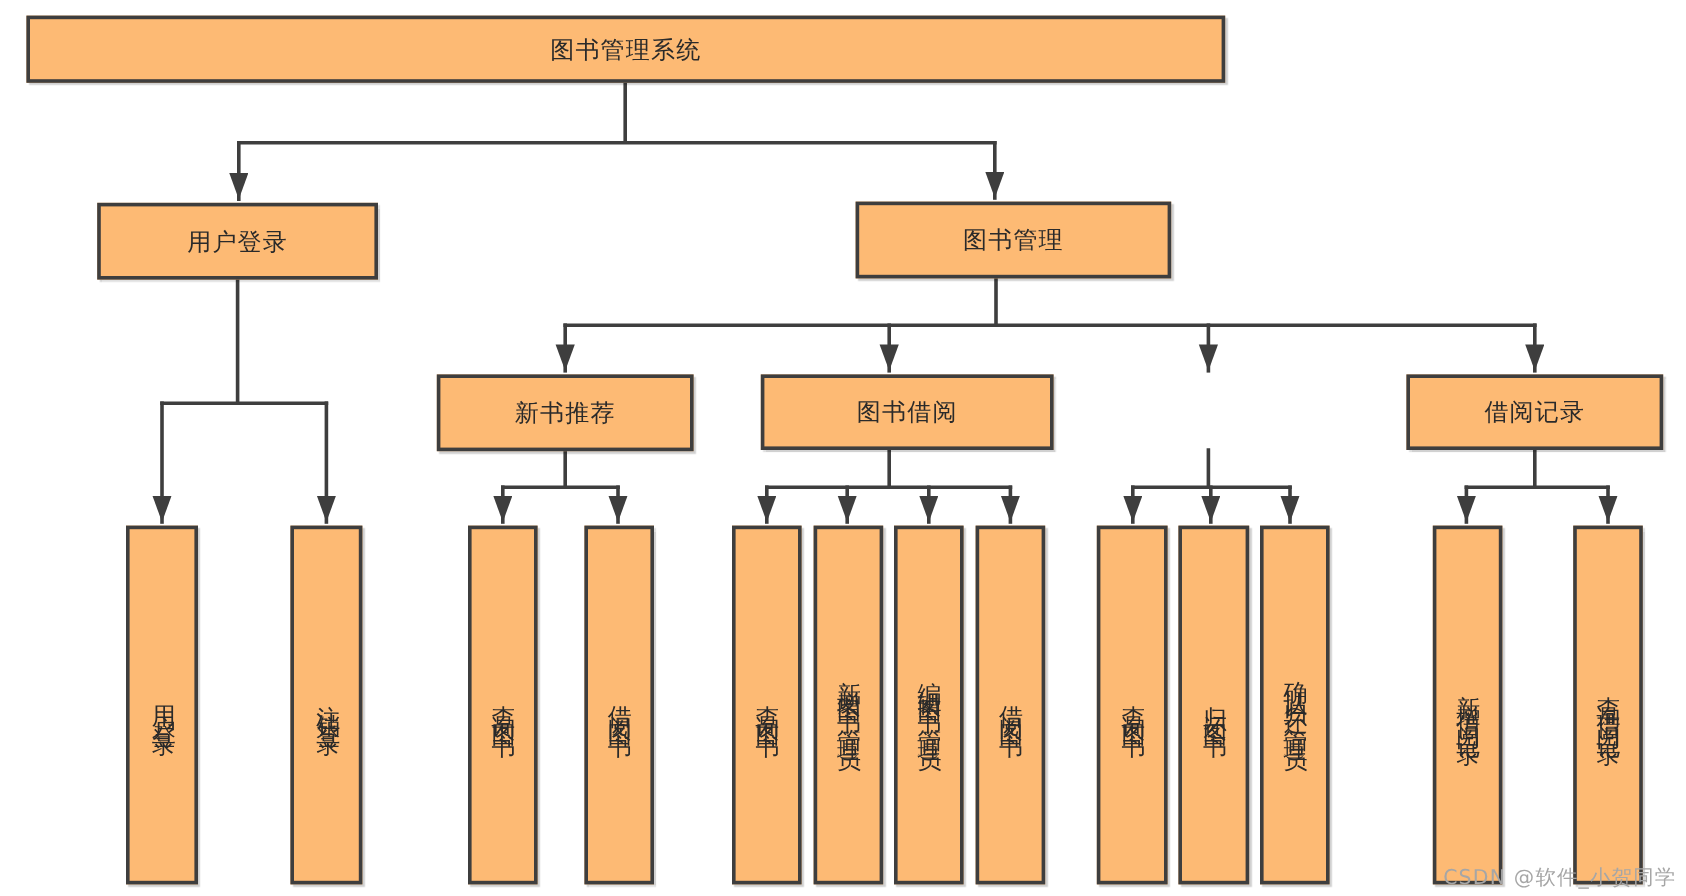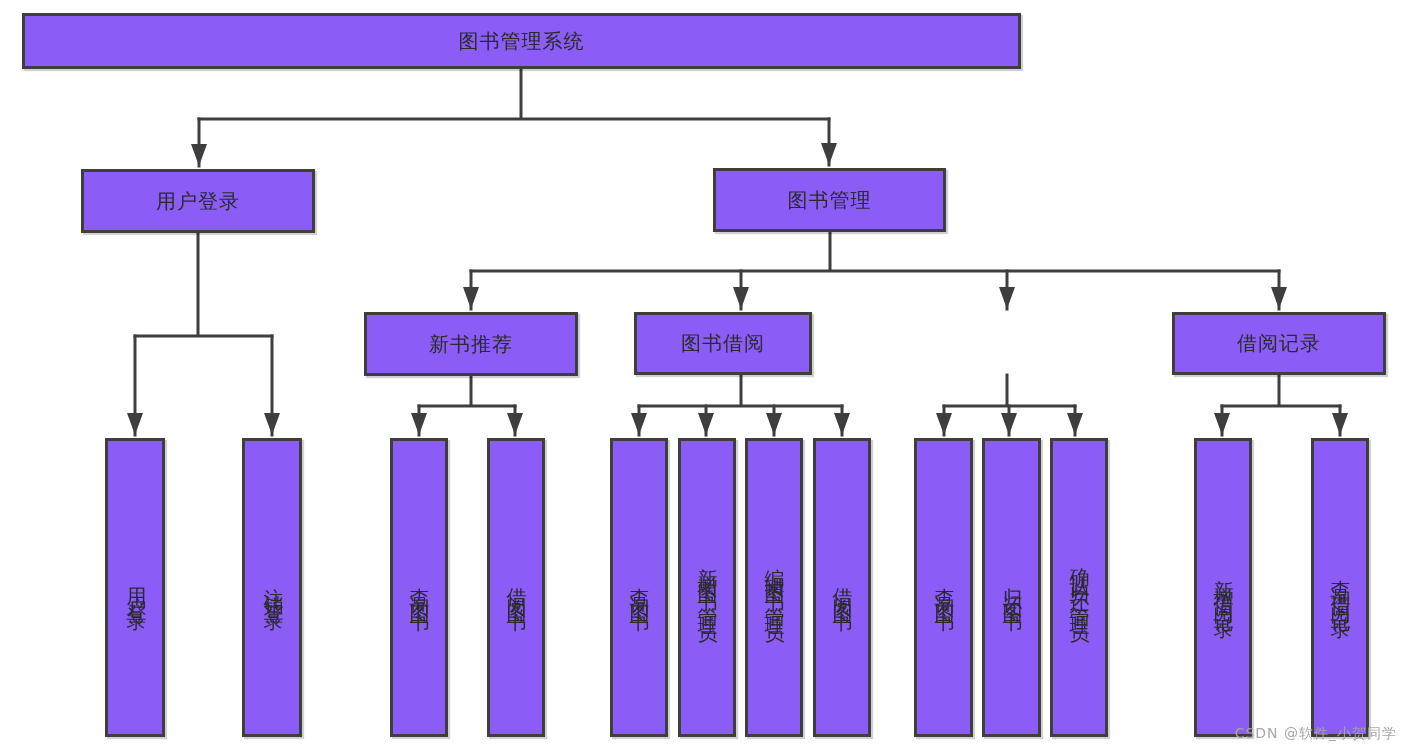--- a/index.html
+++ b/index.html
@@ -13,35 +13,35 @@
   body{
     width:1405px;height:747px;position:relative;overflow:hidden;
     background:var(--bg);
     font-family:"DejaVu Sans","Liberation Sans",sans-serif;
     color:var(--text);
   }
   #stage{position:absolute;inset:0;width:1405px;height:747px;}
   svg.connectors{position:absolute;left:0;top:0;z-index:1;}
   .box{
     position:absolute;z-index:2;box-sizing:border-box;
-    background:#8b5cf6;border:3px solid var(--box-border);
+    background:#fdba74;border:3px solid var(--box-border);
     display:flex;align-items:center;justify-content:center;
     font-size:20px;letter-spacing:1px;
     box-shadow:2px 2px 1px rgba(0,0,0,0.18);
     white-space:nowrap;
   }
   .leaf{
     top:438px;height:299px;
     writing-mode:vertical-rl;text-orientation:mixed;
     display:block;text-align:center;
     line-height:50px;letter-spacing:8px;font-size:20px;
   }
   .watermark{
     position:absolute;z-index:3;right:8px;bottom:4px;
-    font-size:14px;letter-spacing:1px;color:var(--wm);
+    font-size:17px;letter-spacing:1px;color:var(--wm);
   }
 </style>
 </head>
 <body>
 
 <div id="stage">
 
   <svg class="connectors" width="1405" height="747" viewBox="0 0 1405 747">
     <defs>
       <marker id="ah" markerUnits="userSpaceOnUse" markerWidth="26" markerHeight="18" refX="22" refY="8" orient="auto">
@@ -81,24 +81,24 @@
         <line x1="1075" y1="406" x2="1075" y2="435"></line>
         <line x1="1222" y1="406" x2="1222" y2="435"></line>
         <line x1="1340" y1="406" x2="1340" y2="435"></line>
       </g>
     </g>
   </svg>
 
   <div class="box" style="left:22px;top:13px;width:999px;height:56px;">图书管理系统</div>
 
   <div class="box" style="left:81px;top:169px;width:234px;height:64px;">用户登录</div>
-  <div class="box" style="left:713px;top:168px;width:233px;height:64px;">图书管理</div>
+  <div class="box" style="left:713px;top:168px;width:263px;height:64px;">图书管理</div>
 
   <div class="box" style="left:364px;top:312px;width:214px;height:64px;font-family:Liberation Mono, monospace;">新书推荐</div>
-  <div class="box" style="left:634px;top:312px;width:178px;height:63px;text-align:center;">图书借阅</div>
+  <div class="box" style="left:634px;top:312px;width:244px;height:63px;text-align:center;">图书借阅</div>
   <div class="box" style="left:1172px;top:312px;width:214px;height:63px;">借阅记录</div>
 
   <div class="box leaf" style="left:105px;width:60px;">用户登录</div>
   <div class="box leaf" style="left:242px;width:60px;">注销登录</div>
   <div class="box leaf" style="left:390px;width:58px;">查询图书</div>
   <div class="box leaf" style="left:487px;width:58px;">借阅图书</div>
   <div class="box leaf" style="left:610px;width:58px;">查询图书</div>
   <div class="box leaf" style="left:678px;width:58px;">新增图书（管理员）</div>
   <div class="box leaf" style="left:745px;width:58px;">编辑图书（管理员）</div>
   <div class="box leaf" style="left:813px;width:58px;">借阅图书</div>

